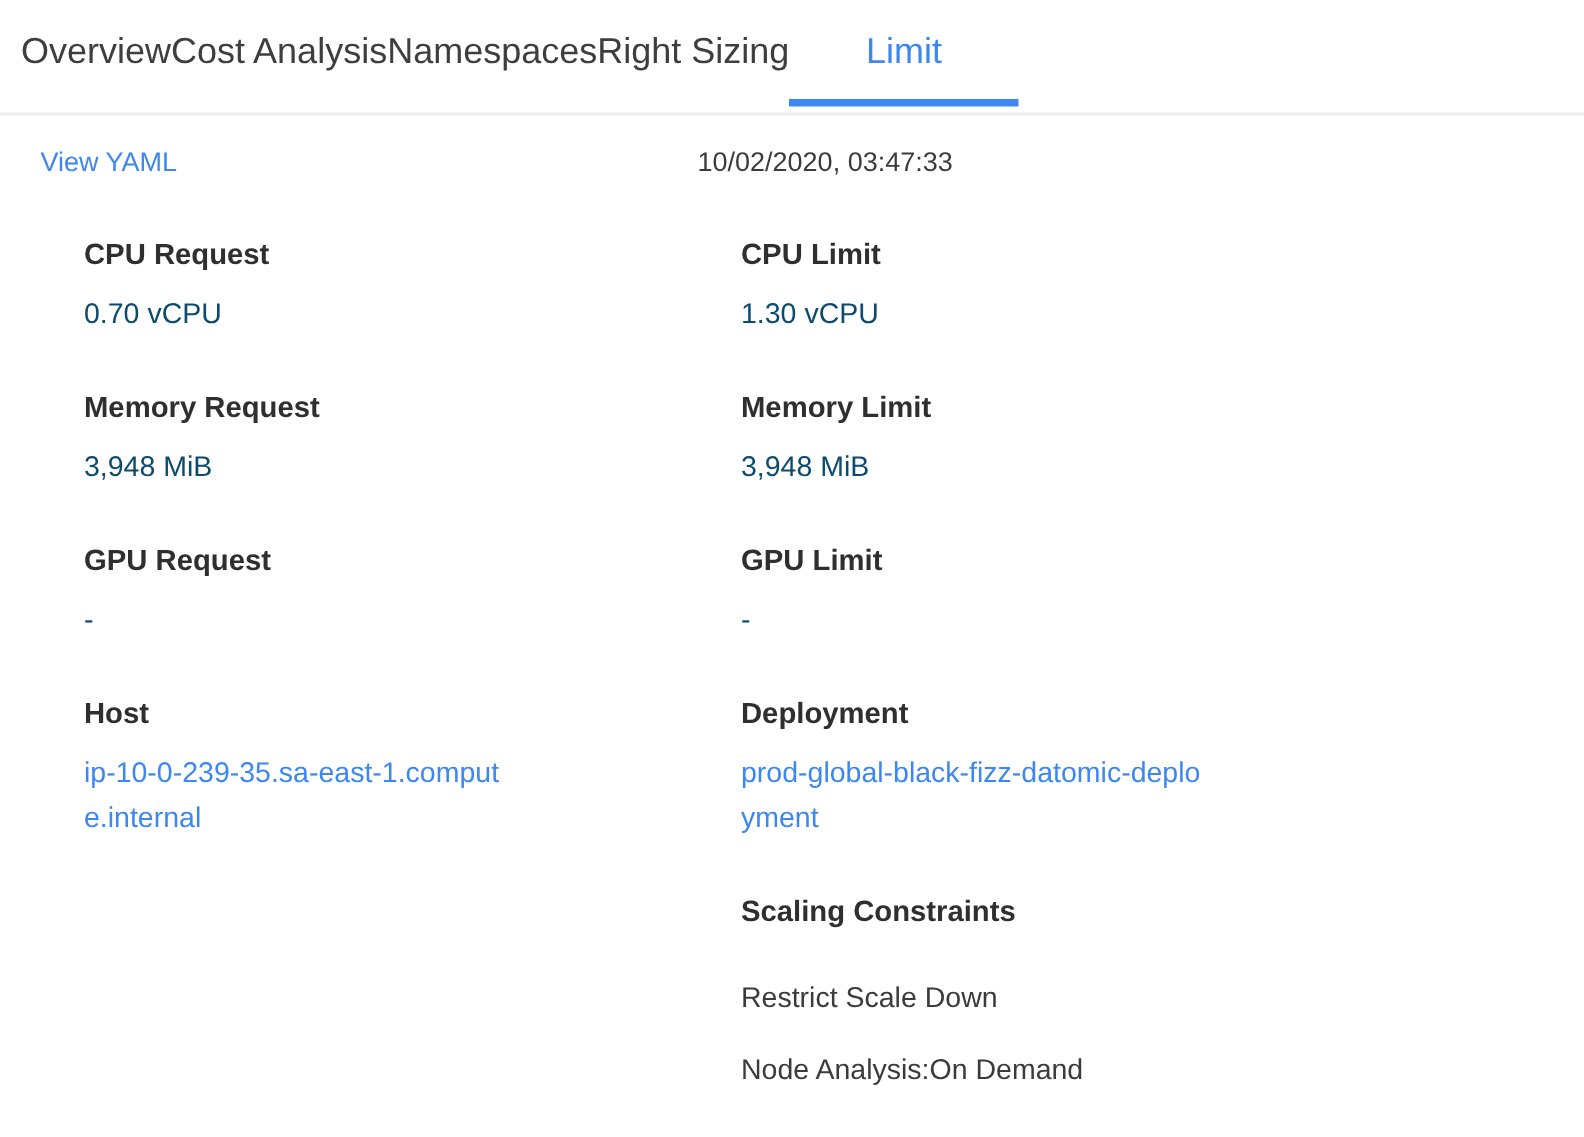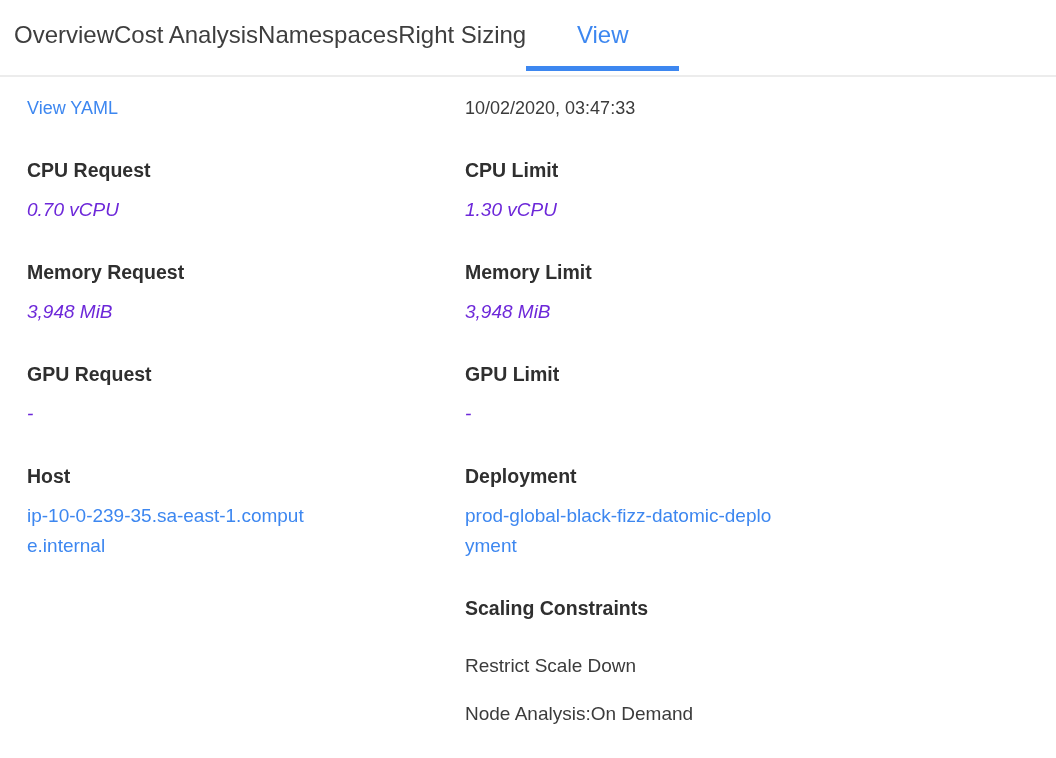--- a/index.html
+++ b/index.html
@@ -52,33 +52,32 @@
   }
   .col-left  { width: 438px; flex: none; }
   .col-right { flex: 1; min-width: 0; }
 
   .toprow {
     display: block;
     font-size: 18px;
     line-height: 30px;
     margin-bottom: 32px;
   }
-  .group { margin-bottom: 32px; }
+  .group { margin-bottom: 32px; margin-left: 29px; }
   .label {
     font-size: 19.5px;
     font-weight: 700;
     color: #2f2f2f;
     line-height: 30px;
     margin-bottom: 10px;
   }
   .value {
     font-size: 19px;
     line-height: 30px;
-    color: #6d28d9;
-    font-style: italic;
+    color: #0c4a6e;
   }
   .link {
     color: #3d87f0;
     text-decoration: none;
     cursor: pointer;
   }
   .wrap-link {
     display: block;
     font-size: 19px;
     line-height: 30px;
@@ -96,21 +95,21 @@
   }
 </style>
 </head>
 <body>
 
 <div class="tabs">
   <div class="tab">Overview</div>
   <div class="tab">Cost Analysis</div>
   <div class="tab">Namespaces</div>
   <div class="tab">Right Sizing</div>
-  <div class="tab active">View</div>
+  <div class="tab active">Limit</div>
 </div>
 
 <div class="content">
 
   <div class="col-left">
     <a class="toprow link">View YAML</a>
 
     <div class="group">
       <div class="label">CPU Request</div>
       <div class="value">0.70 vCPU</div>

